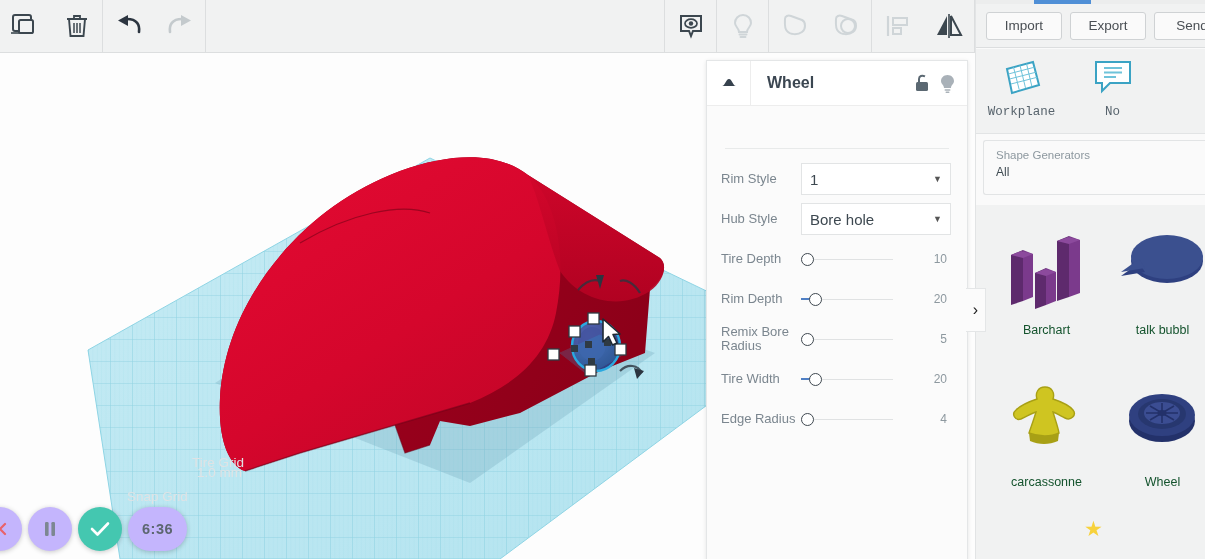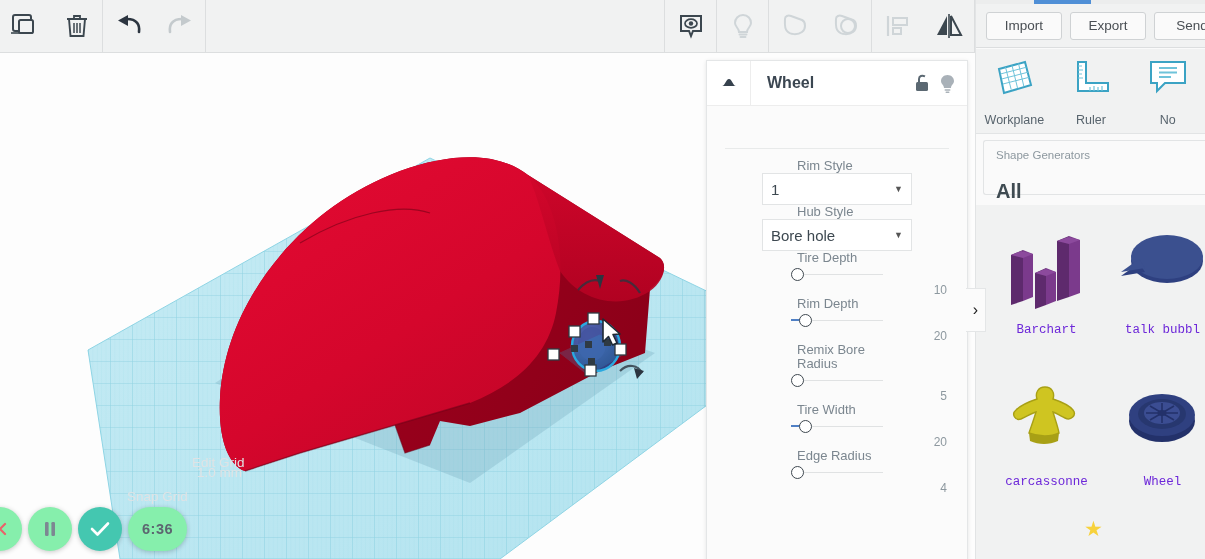--- a/index.html
+++ b/index.html
@@ -46,56 +46,56 @@
     border:1px solid #cfd2d4; border-radius:3px; background:#fafafa;
     font-size:13.5px; color:#4a4f54; display:flex; align-items:center; justify-content:center;
     cursor:pointer; white-space:nowrap;
   }
   .rc-tools{
     position:absolute; left:0; top:49px; width:230px; height:85px;
     background:#f1f2f2; border-bottom:1px solid #e2e4e5;
     display:flex; align-items:flex-start; padding-top:8px;
   }
   .rc-tool{ width:91px; display:flex; flex-direction:column; align-items:center; cursor:pointer; }
-  .rc-tool-lbl{ font-size:12.5px; color:#58646d; margin-top:14px; }
+  .rc-tool-lbl{ font-size:12.5px; color:#58646d; margin-top:6px;font-family:Liberation Mono, monospace; }
 
   .rc-gen{
     position:absolute; left:7px; top:140px; width:230px; height:55px;
     background:#fafafa; border:1px solid #e2e4e5; border-right:none; border-radius:3px 0 0 3px;
     padding:8px 12px;
   }
   .rc-gen-ttl{ font-size:11.5px; color:#8d989f; }
-  .rc-gen-val{ font-size:20px; color:#3f4b52; margin-top:19px;font-weight:bold; }
+  .rc-gen-val{ font-size:12px; color:#3f4b52; margin-top:4px; }
 
   .rc-grid{
     position:absolute; left:0; top:205px; width:230px; bottom:0;
     background:#f1f2f2; overflow:hidden;
   }
   .rc-cell{
     position:absolute; width:113px; height:156px;
     display:flex; flex-direction:column; align-items:center; justify-content:flex-start;
     cursor:pointer;
   }
   .rc-cell-img{ height:110px; display:flex; align-items:center; justify-content:center; }
-  .rc-cell-lbl{ font-size:12.5px; color:#6d28d9;font-family:Liberation Mono, monospace; }
+  .rc-cell-lbl{ font-size:12.5px; color:#14532d; }
 
   
   .viewport{
     position:absolute; left:0; top:53px; width:975px; height:506px;
     background:#fdfdfd; overflow:hidden;
   }
   .vp-bgtext{ position:absolute; color:#dfe3e5; font-size:13.5px; }
 
   
   .recbar{
     position:absolute; left:-22px; bottom:8px; height:44px;
     display:flex; align-items:center; gap:6px; z-index:40;
   }
   .rec-pill{
-    height:44px; min-width:44px; border-radius:22px; background:#86efac;
+    height:44px; min-width:44px; border-radius:22px; background:#c4b5fd;
     box-shadow:0 1px 5px rgba(0,0,0,.22);
     display:flex; align-items:center; justify-content:center;
   }
   .rec-pill.accent{ background:#44c7b0; }
   .rec-time{ padding:0 14px; font-size:14.5px; font-weight:bold; color:#5c6670; letter-spacing:.5px; }
 
   
   .props{
     position:absolute; left:706px; top:60px; width:262px; height:505px;
     background:#fbfbfb; border:1px solid #e4e6e7; box-shadow:0 1px 4px rgba(0,0,0,.10);
@@ -112,21 +112,21 @@
   .swatch{ width:55px; height:55px; border-radius:50%; }
   .swatch.solid{ background:#3b4da0; box-shadow:0 0 0 3px #fff, 0 0 0 5px #7fa9d8; }
   .swatch.hole{
     background:repeating-linear-gradient(135deg,#cfcfcf 0 5px,#f1f1f1 5px 10px);
     box-shadow:0 0 0 3px #fff, 0 0 0 4px #eaeaea;
   }
   .mode-lbl{ margin-top:9px; font-size:13px; color:#7b868f; }
   .divider{ height:1px; background:#e8eaea; margin:16px 18px 0; }
 
   .rowlist{ padding:10px 0 0 0; }
-  .prow{ display:flex; align-items:center; min-height:40px; padding:0 14px 0 14px;flex-direction:column; }
+  .prow{ display:flex; align-items:center; min-height:40px; padding:0 14px 0 14px; }
   .plabel{ width:80px; font-size:13px; color:#7b868f; line-height:14px; }
   .pselect{
     width:150px; height:32px; border:1px solid #e2e4e5; background:#fff;
     display:flex; align-items:center; padding:0 8px; font-size:15px; color:#3d4850;
     cursor:pointer;
   }
   .pselect .caret{ margin-left:auto; font-size:9px; color:#555; }
   .slider{ position:relative; width:92px; height:18px; display:flex; align-items:center; }
   .sl-track{ position:absolute; left:10px; right:0; height:1px; background:#e0e2e3; }
   .sl-fill{ position:absolute; left:0; width:11px; height:2px; background:#4f7fc4; }
@@ -235,21 +235,21 @@
         <rect x="604" y="286" width="7" height="7"></rect>
         <rect x="588" y="305" width="7" height="7"></rect>
       </g>
 
       <g transform="translate(603,266)">
         <path d="M0,0 L0,23 L5.5,17.5 L9.5,26 L14,24 L10,15.5 L17,15 Z" fill="#ffffff" stroke="#1f2933" stroke-width="1.6" stroke-linejoin="round"></path>
       </g>
     </svg>
 
     
-    <div class="vp-bgtext" style="left:192px; top:402px;">Edit Grid</div>
+    <div class="vp-bgtext" style="left:192px; top:402px;">Tire Grid</div>
     <div class="vp-bgtext" style="left:127px; top:436px;">Snap Grid</div>
     <div class="vp-bgtext" style="left:197px; top:412px;">1.0 mm</div>
 
     
     <div class="recbar">
       <div class="rec-pill">
         <svg width="16" height="16" viewBox="0 0 16 16">
           <path d="M3 3 L13 13 M13 3 L3 13" stroke="#e9626a" stroke-width="2.2" stroke-linecap="round"></path>
         </svg>
       </div>
@@ -475,30 +475,20 @@
     <div class="rc-tools">
       <div class="rc-tool">
         <svg width="46" height="42" viewBox="0 0 46 42">
           <polygon points="8,12 34,5 40,28 13,36" fill="#ffffff" stroke="#3ba3c4" stroke-width="2"></polygon>
           <g stroke="#6fc3da" stroke-width="1">
             <path d="M14.5,10.1 L20.2,32.6 M21,8.3 L26.5,30.9 M27.5,6.6 L32.8,29.2"></path>
             <path d="M9.3,17 L35.5,10.2 M10.6,22 L37,15.2 M11.9,27 L38.5,20.2"></path>
           </g>
         </svg>
         <div class="rc-tool-lbl">Workplane</div>
-      </div>
-      <div class="rc-tool">
-        <svg width="46" height="42" viewBox="0 0 46 42">
-          <path d="M10,5 L18,5 L18,26 L40,26 L40,34 L10,34 Z" fill="#ffffff" stroke="#3ba3c4" stroke-width="2"></path>
-          <g stroke="#6fc3da" stroke-width="1.2">
-            <path d="M10,9 H14 M10,13 H15 M10,17 H14 M10,21 H15"></path>
-            <path d="M22,30 V34 M26,29 V34 M30,30 V34 M34,29 V34"></path>
-          </g>
-        </svg>
-        <div class="rc-tool-lbl">Ruler</div>
       </div>
       <div class="rc-tool">
         <svg width="46" height="42" viewBox="0 0 46 42">
           <path d="M6,5 H40 V26 H20 L12,34 V26 H6 Z" fill="#ffffff" stroke="#3ba3c4" stroke-width="2"></path>
           <g stroke="#6fc3da" stroke-width="1.8">
             <path d="M14,11 H32 M14,15.5 H32 M14,20 H26"></path>
           </g>
         </svg>
         <div class="rc-tool-lbl">No</div>
       </div>

